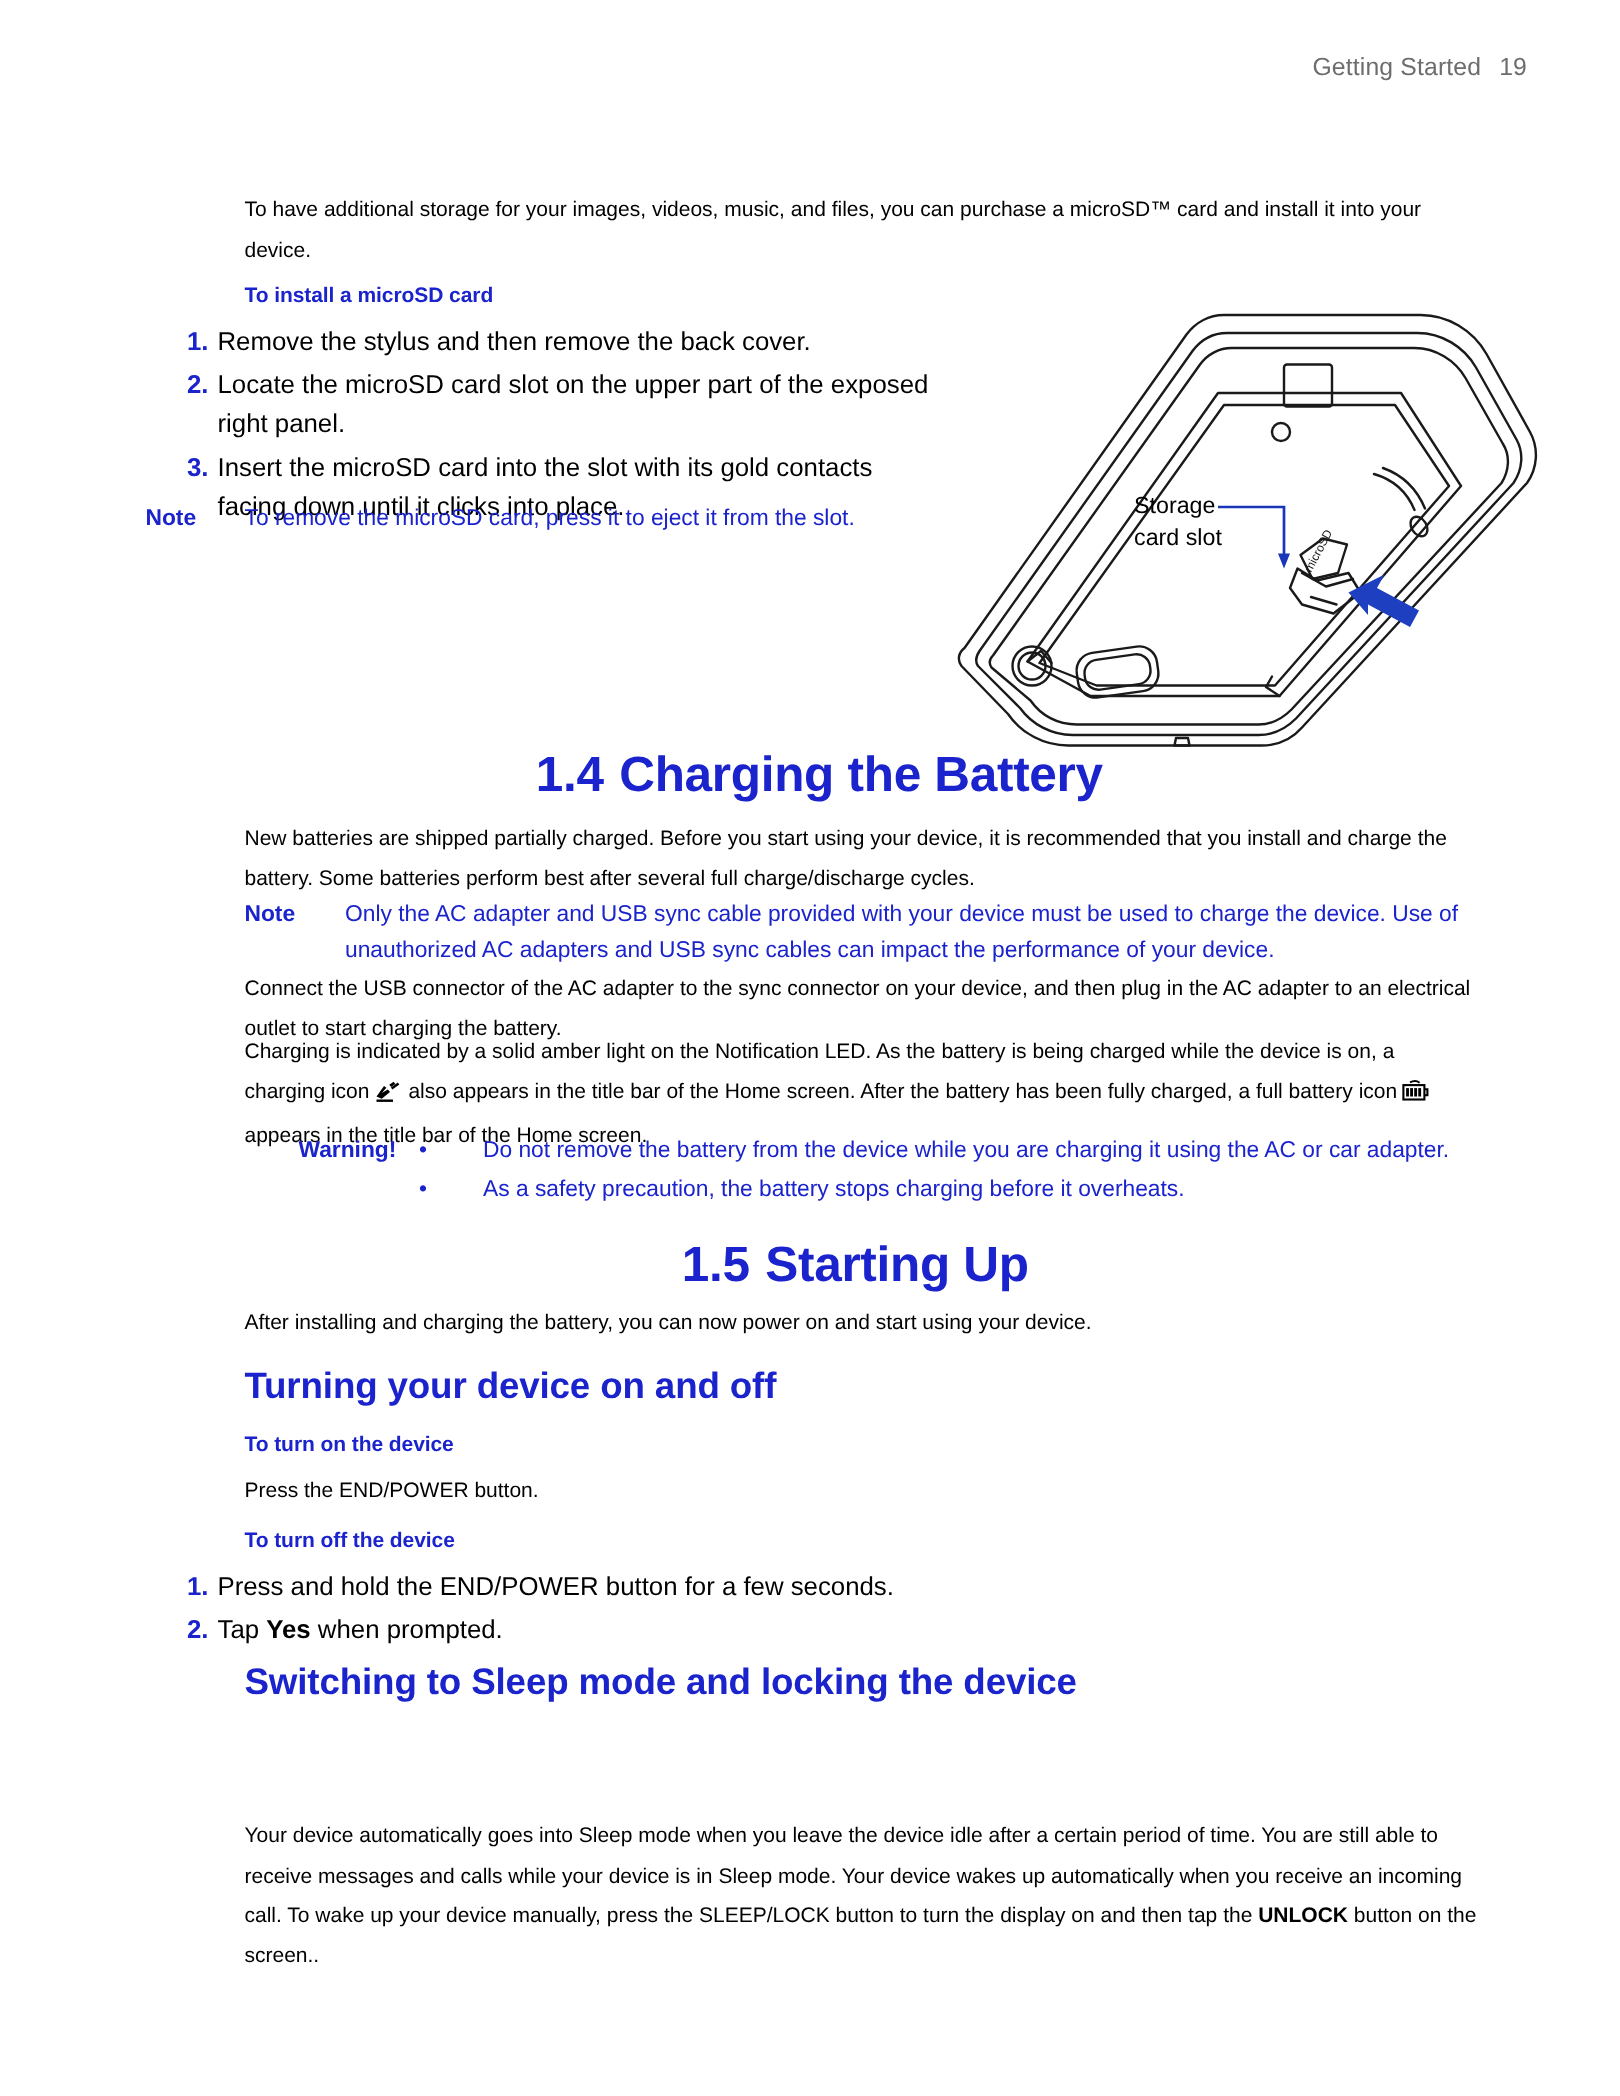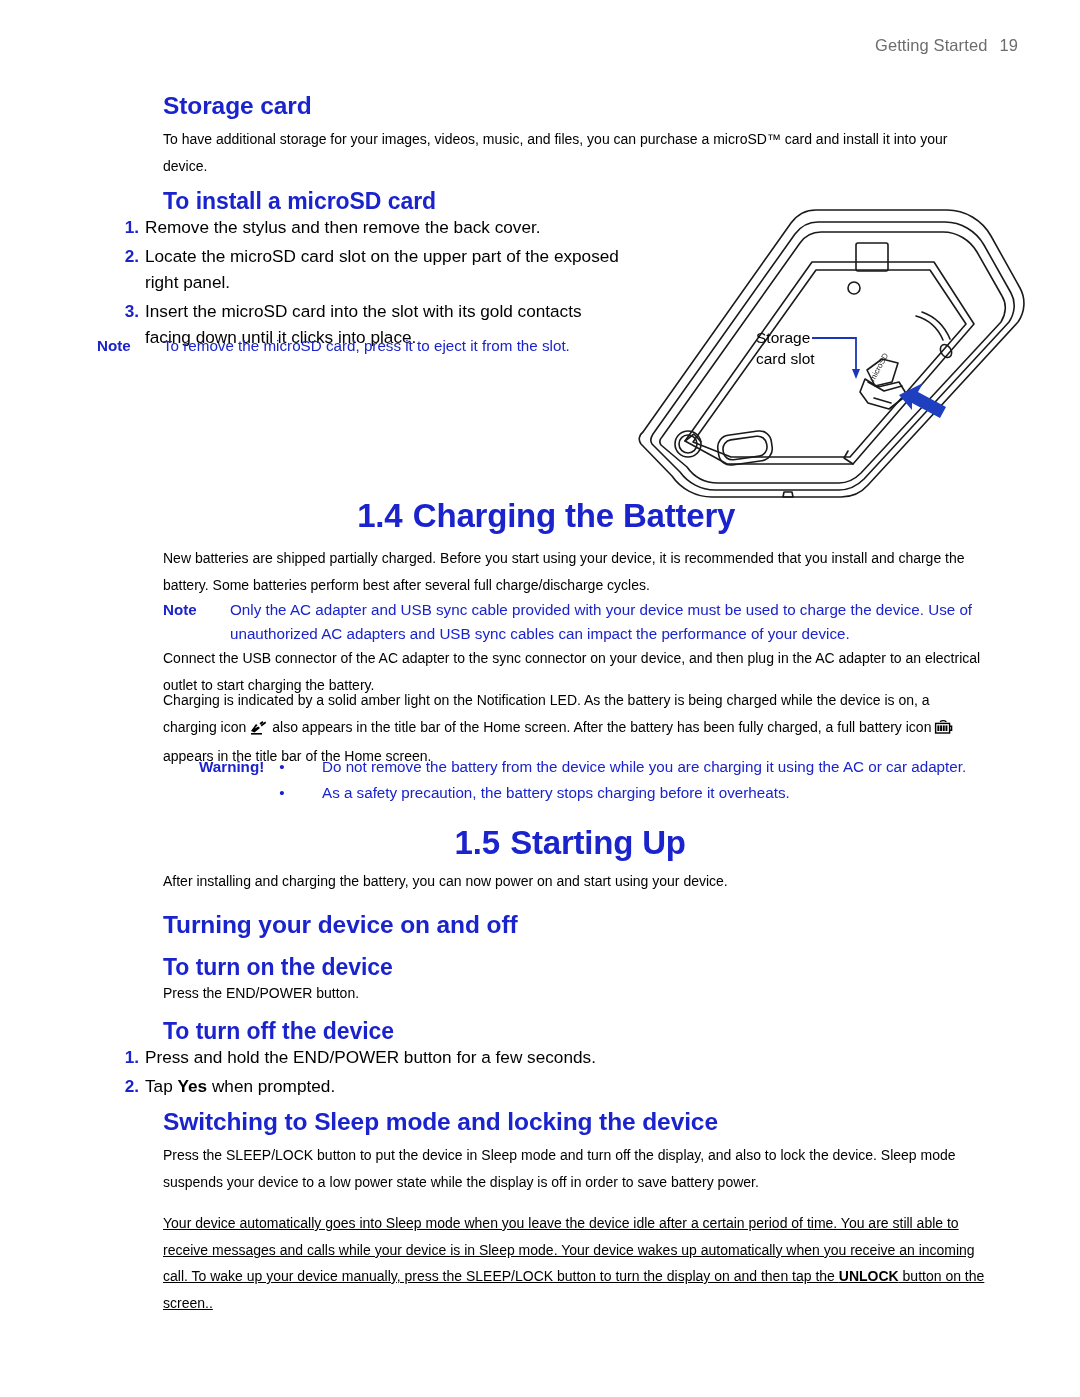--- a/index.html
+++ b/index.html
@@ -61,21 +61,21 @@
     font-weight: bold;
     margin: 0;
     line-height: 1.1;
     letter-spacing: -0.2px;
     white-space: nowrap;
     text-align: center;
   }
   .h1 .secnum { display: inline-block; min-width: 66px; }
   .h3 {
     color: #1a23cc;
-    font-size: 23px;
+    font-size: 14px;
     font-weight: bold;
     margin: 0;
     line-height: 1.2;
     letter-spacing: -0.05px;
   }
   p.body {
     font-size: 14px;
     line-height: 26.5px;
     margin: 0;
     color: #000;
@@ -153,23 +153,20 @@
 </style>
 </head>
 <body>
 
 <div class="page">
 
   <div class="running-header">
     <span>Getting Started</span><span class="pg">19</span>
   </div>
 
-  <div class="body-col" style="top:92px;">
-    <h2 class="h2">Storage card</h2>
-  </div>
 
   <div class="body-col" style="top:126px; width:818px;">
     <p class="body">To have additional storage for your images, videos, music, and files, you can purchase a microSD™ card and install it into your device.</p>
   </div>
 
   <div class="body-col" style="top:188px;">
     <h3 class="h3">To install a microSD card</h3>
   </div>
 
   <div class="num-col" style="top:214px; width:530px;">
@@ -347,21 +344,18 @@
         <span class="mk">2.</span>
         <span>Tap </span><strong>Yes</strong><span> when prompted.</span>
       </li>
     </ol>
   </div>
 
   <div class="body-col" style="top:1108px;">
     <h2 class="h2">Switching to Sleep mode and locking the device</h2>
   </div>
 
-  <div class="body-col" style="top:1142px; width:820px;">
-    <p class="body">Press the SLEEP/LOCK button to put the device in Sleep mode and turn off the display, and also to lock the device. Sleep mode suspends your device to a low power state while the display is off in order to save battery power.</p>
-  </div>
-
-  <div class="body-col" style="top:1210px; width:822px;text-decoration:underline;">
+
+  <div class="body-col" style="top:1210px; width:822px;">
     <p class="body"><span>Your device automatically goes into Sleep mode when you leave the device idle after a certain period of time. You are still able to receive messages and calls while your device is in Sleep mode. Your device wakes up automatically when you receive an incoming call. To wake up your device manually, press the SLEEP/LOCK button to turn the display on and then tap the </span><strong>UNLOCK</strong><span> button on the screen..</span></p>
   </div>
 
 </div>
 
 </body></html>

